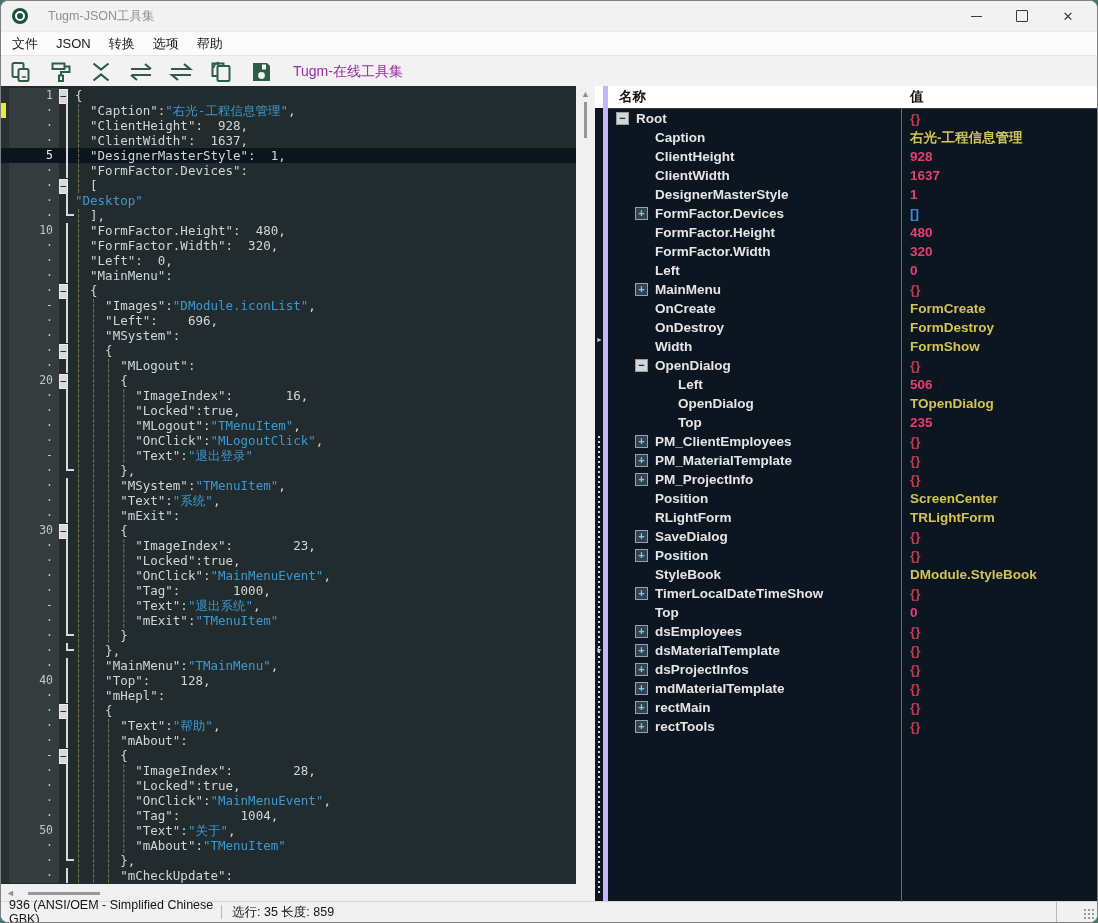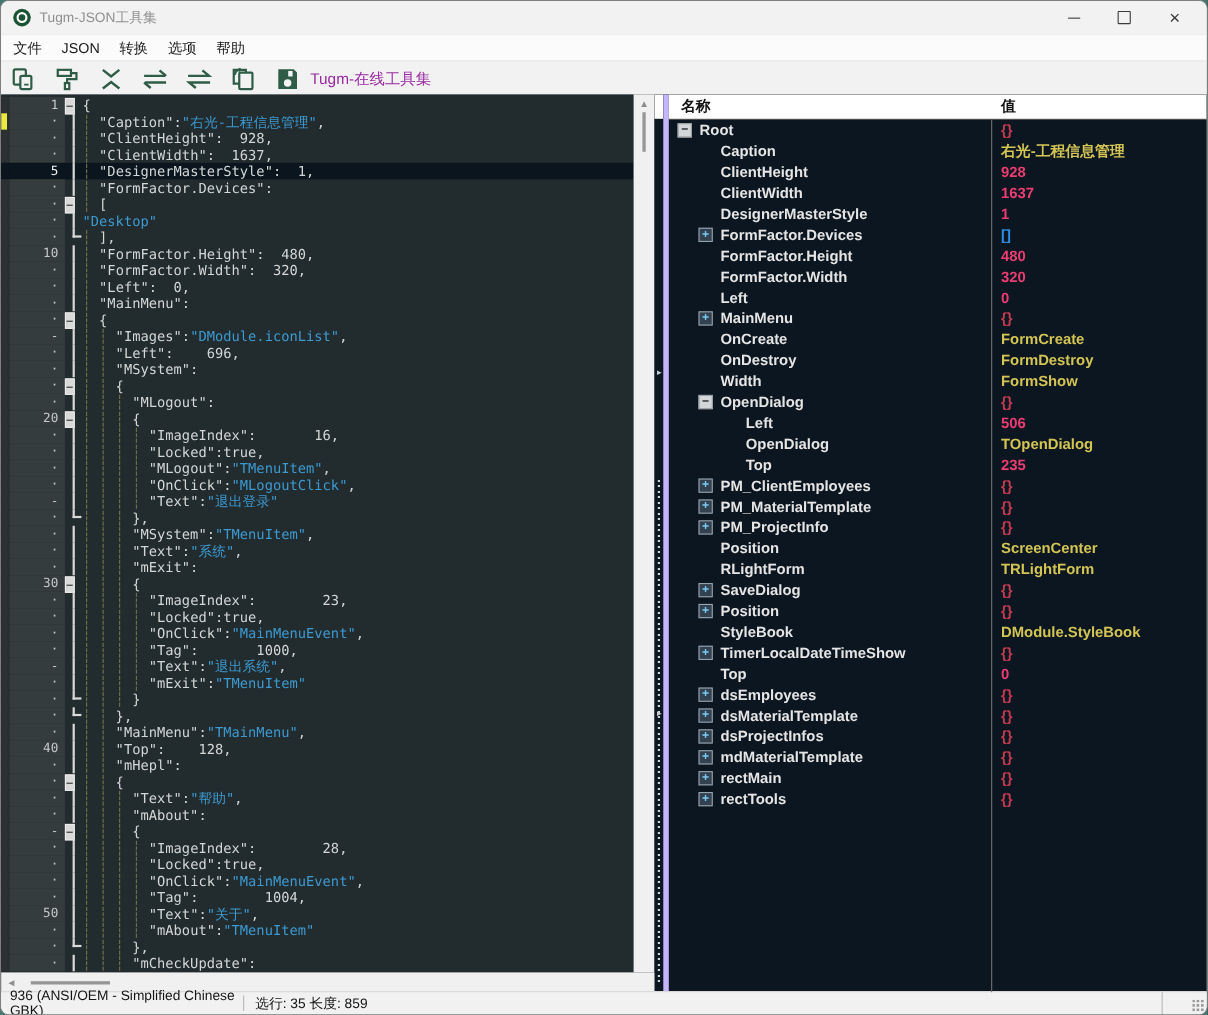--- a/index.html
+++ b/index.html
@@ -5,37 +5,37 @@
   html,body{margin:0;padding:0;}
   body{width:1098px;height:923px;background:#44786f;position:relative;overflow:hidden;
        font-family:"Liberation Sans",sans-serif;}
   .window{position:absolute;left:0;top:0;width:1096px;height:921px;border:1px solid #7f7f7f;
           border-radius:8px;overflow:hidden;background:#f2f2f2;}
 
   
   .titlebar{height:30px;display:flex;align-items:center;background:#f2f2f2;}
   .appicon{width:16px;height:16px;border-radius:50%;background:#1b5434;position:relative;margin-left:11px;flex:none;}
   .appicon::after{content:"";position:absolute;inset:3px;border-radius:50%;border:2.5px solid #fff;}
-  .wtitle{margin-left:8px;font-size:12.5px;color:#909090;flex:1;}
+  .wtitle{margin-left:20px;font-size:12.5px;color:#909090;flex:1;}
   .wctrls{display:flex;height:30px;margin-right:6px;}
   .wbtn{width:46px;height:30px;display:flex;align-items:center;justify-content:center;color:#3a3a3a;}
   .glyph-min{width:11px;border-top:1px solid #3a3a3a;display:block;}
   .glyph-max{width:10px;height:10px;border:1px solid #3a3a3a;display:block;border-radius:1px;}
   .glyph-close{font-size:13px;line-height:13px;}
 
   
   .menubar{height:23px;background:#fbfbfb;display:flex;align-items:center;padding-left:2px;
            font-size:13px;color:#1b1b1b;border-top:1px solid #ececec;}
   .menu-item{padding:0 9px;}
 
   
   .toolbar{height:32px;background:#f2f2f2;display:flex;align-items:center;border-top:1px solid #e6e6e6;}
   .tbtn{width:40px;height:28px;display:flex;align-items:center;justify-content:center;flex:none;}
   .tbtn svg{display:block;}
-  .online-link{color:#9a2ba4;font-size:14px;margin-left:1px;}
+  .online-link{color:#9a2ba4;font-size:14px;margin-left:12px;}
 
   
   .main{position:absolute;top:85px;left:0;width:1096px;height:816px;background:#222b2d;}
 
   
   .editor{position:absolute;left:0;top:0;width:575px;height:798px;background:#222b2d;overflow:hidden;padding-top:2px;box-sizing:border-box;}
   .eline{display:flex;height:15px;line-height:15px;font-family:"DejaVu Sans Mono",monospace;font-size:12.5px;}
   .lmark{width:8px;background:#2b3133;flex:none;}
   .lmark.mod{background:linear-gradient(to right,#e9e93e 0 5px,#2b3133 5px);}
   .lgut{width:50px;background:#353c3e;color:#c3c8ca;text-align:right;padding-right:6px;flex:none;

